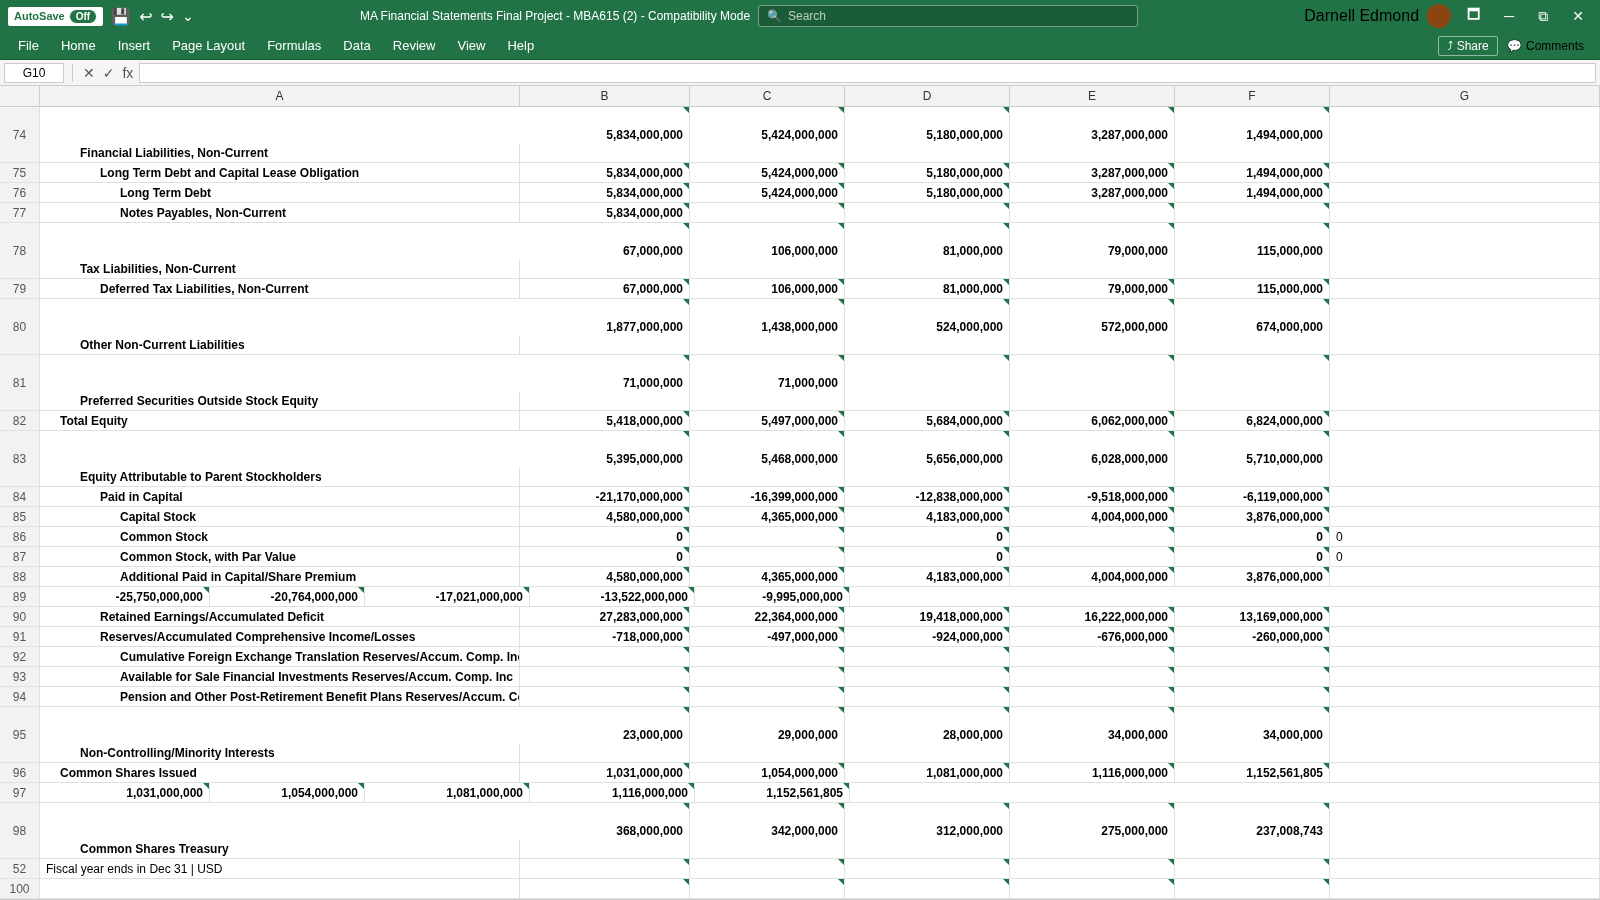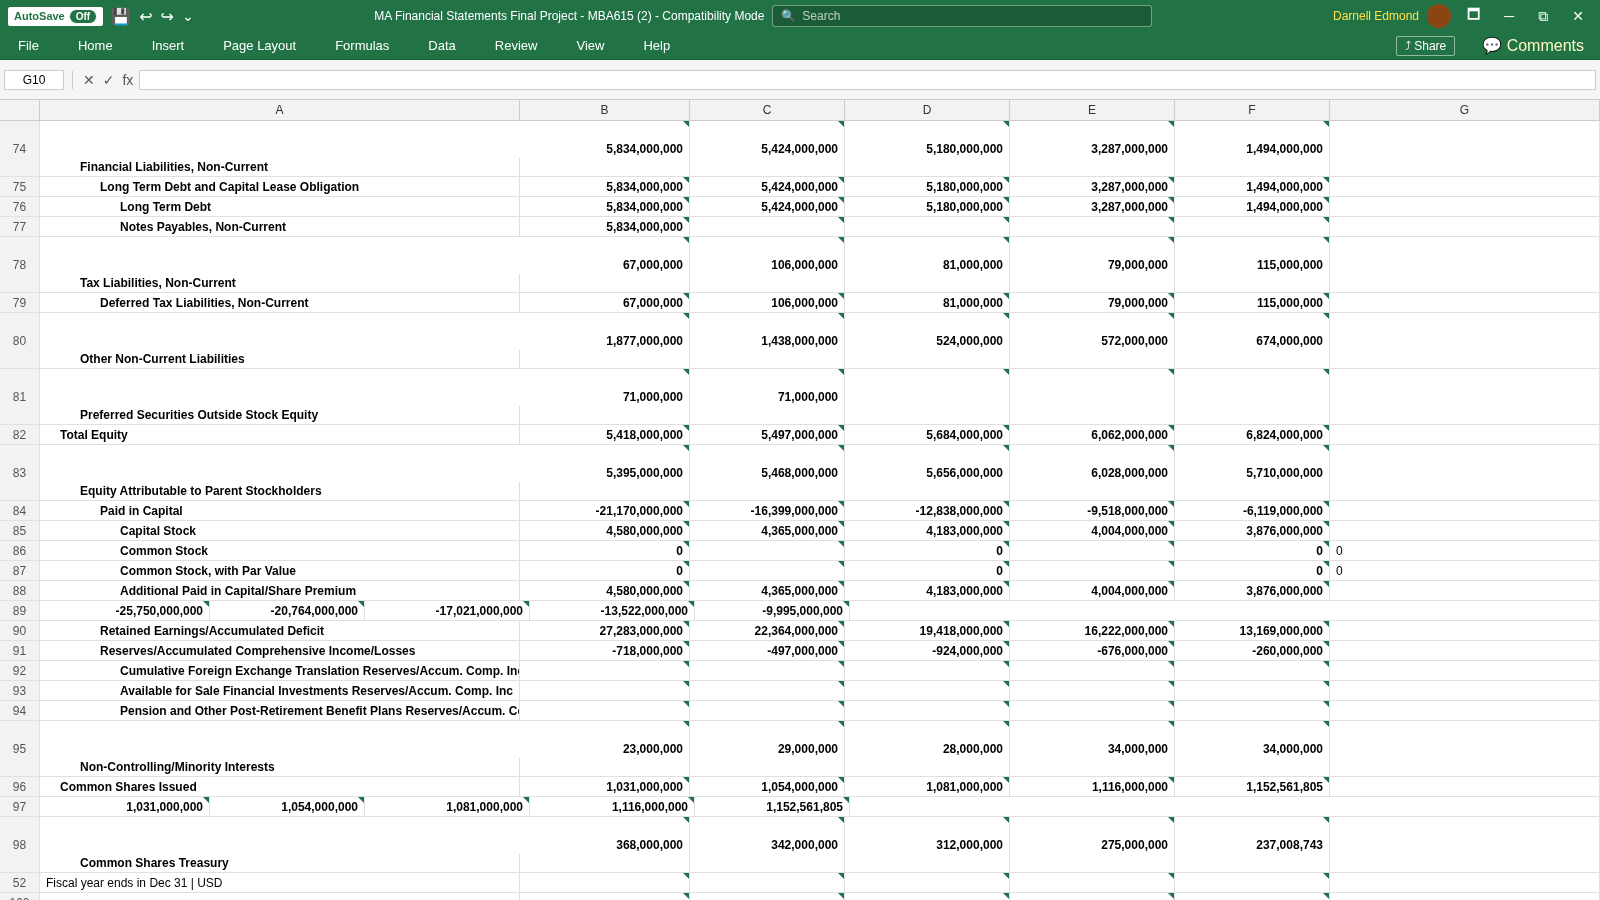--- a/index.html
+++ b/index.html
@@ -28,30 +28,30 @@
     .user-avatar { width: 24px; height: 24px; border-radius: 50%; background: #8B4513; display: flex; align-items: center; justify-content: center; overflow: hidden; }
     .win-btn { background: transparent; border: none; color: white; font-size: 14px; cursor: pointer; padding: 2px 8px; }
 
     
     #menubar {
       height: 28px;
       background: #217346;
       display: flex;
       align-items: center;
       padding: 0 8px;
-      gap: 19px;
+      gap: 2px;
       border-bottom: 1px solid #1a5c38;
     }
     .menu-item { color: white; padding: 3px 10px; cursor: pointer; font-size: 13px; border-radius: 2px; }
     .share-btn { margin-left: auto; color: white; font-size: 12px; padding: 2px 8px; background: transparent; border: 1px solid rgba(255,255,255,0.5); border-radius: 2px; cursor: pointer; }
-    .comments-btn { color: #fef9c3; font-size: 16px; padding: 2px 8px; background: transparent; border: none; cursor: pointer; }
+    .comments-btn { color: #000000; font-size: 12px; padding: 2px 8px; background: transparent; border: none; cursor: pointer; }
 
     
     #formulabar {
-      height: 40px;
+      height: 26px;
       background: #f5f5f5;
       border-bottom: 1px solid #ccc;
       display: flex;
       align-items: center;
       padding: 0 4px;
       gap: 4px;
     }
     .cell-ref { width: 60px; border: 1px solid #ccc; padding: 2px 4px; font-size: 12px; text-align: center; background: white; }
     .formula-divider { width: 1px; height: 18px; background: #ccc; margin: 0 4px; }
     .formula-icon { cursor: pointer; color: #555; font-size: 14px; padding: 0 2px; }
@@ -165,21 +165,21 @@
     <span style="font-size:14px; cursor:pointer;">⌄</span>
   </div>
   <div class="center">
     <span class="title-text">MA Financial Statements Final Project - MBA615 (2) - Compatibility Mode</span>
     <div class="search-box">
       <span>🔍</span>
       <input type="text" placeholder="Search" style="">
     </div>
   </div>
   <div class="right user-area">
-    <span style="font-size:12px; color:#fde047;">Darnell Edmond</span>
+    <span style="font-size:16px; color:#000000;">Darnell Edmond</span>
     <div class="user-avatar">
       <svg width="24" height="24" viewBox="0 0 24 24">
           <circle cx="12" cy="8" r="5" fill="#8B4513"></circle>
           <ellipse cx="12" cy="20" rx="8" ry="5" fill="#8B4513"></ellipse>
         </svg>
     </div>
     <button class="win-btn">🗖</button>
     <button class="win-btn">─</button>
     <button class="win-btn">⧉</button>
     <button class="win-btn close">✕</button>

